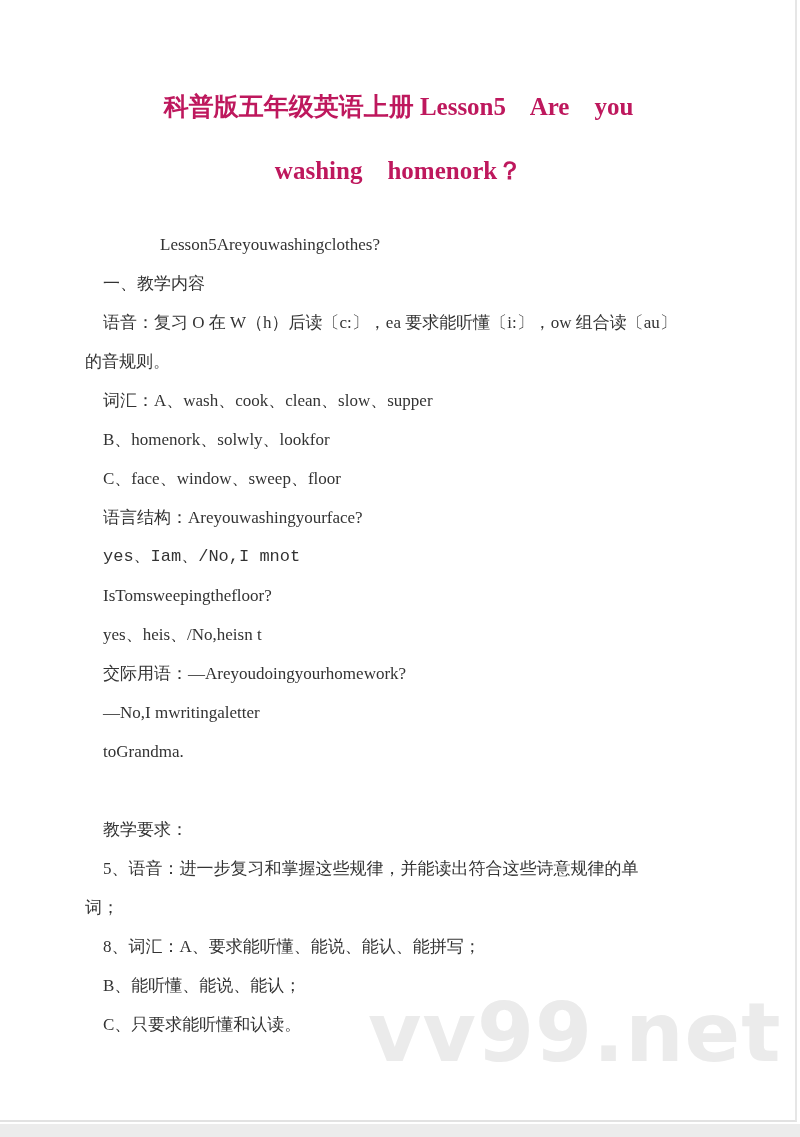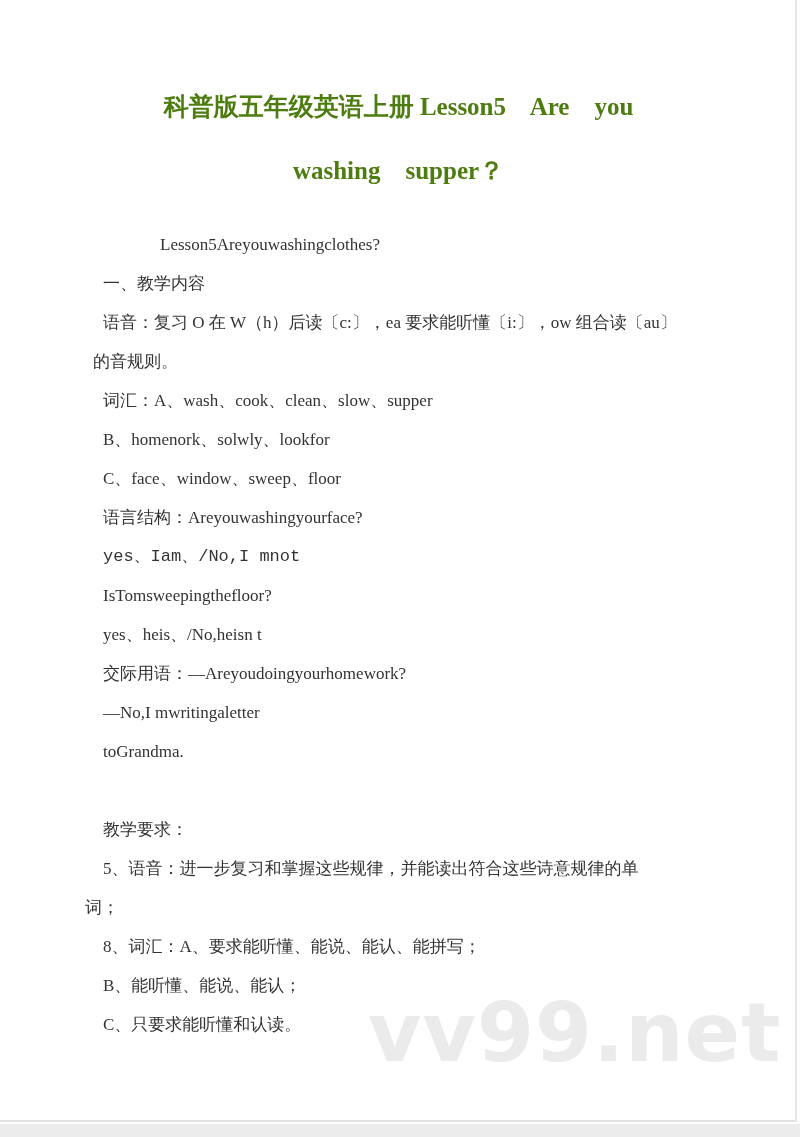--- a/index.html
+++ b/index.html
@@ -33,21 +33,21 @@
       width: 800px;
       height: 13px;
       background: #ececec;
     }
     .title {
       position: absolute;
       left: 0;
       width: 797px;
       text-align: center;
       font-weight: bold;
-      color: #4d7c0f;
+      color: #be185d;
       font-size: 25px;
       white-space: pre;
     }
     .title-line1 { top: 90px; }
     .title-line2 { top: 154px; }
     .title .cjk {
       font-family: "DejaVu Sans", sans-serif;
       font-weight: bold;
     }
     .line {
@@ -68,27 +68,27 @@
       letter-spacing: 1px;
       white-space: nowrap;
       line-height: 1;
     }
   </style>
 </head>
 <body>
 
 <div class="page">
   <div class="title title-line1"><span class="cjk">科普版五年级英语上册</span><span> Lesson5    Are    you</span></div>
-  <div class="title title-line2">washing    supper？</div>
+  <div class="title title-line2">washing    homenork？</div>
 
   <div id="body-lines">
       <div class="line" style="left: 120px; top: 234px; margin-left: 40px;">Lesson5Areyouwashingclothes?</div>
       <div class="line" style="left: 103px; top: 273px;">一、教学内容</div>
       <div class="line" style="left: 103px; top: 312px;">语音：复习 O 在 W（h）后读〔c:〕，ea 要求能听懂〔i:〕，ow 组合读〔au〕</div>
-      <div class="line" style="left: 85px; top: 351px; margin-left: 8px;">的音规则。</div>
+      <div class="line" style="left: 85px; top: 351px;">的音规则。</div>
       <div class="line" style="left: 103px; top: 390px;">词汇：A、wash、cook、clean、slow、supper</div>
       <div class="line" style="left: 103px; top: 429px;">B、homenork、solwly、lookfor</div>
       <div class="line" style="left: 103px; top: 468px;">C、face、window、sweep、floor</div>
       <div class="line" style="left: 103px; top: 507px; text-align: right;">语言结构：Areyouwashingyourface?</div>
       <div class="line" style="left: 103px; top: 546px; font-family: Liberation Mono, monospace;">yes、Iam、/No,I mnot</div>
       <div class="line" style="left: 103px; top: 585px;">IsTomsweepingthefloor?</div>
       <div class="line" style="left: 103px; top: 624px;">yes、heis、/No,heisn t</div>
       <div class="line" style="left: 103px; top: 663px;">交际用语：—Areyoudoingyourhomework?</div>
       <div class="line" style="left: 103px; top: 702px;">—No,I mwritingaletter</div>
       <div class="line" style="left: 103px; top: 741px;">toGrandma.</div>

